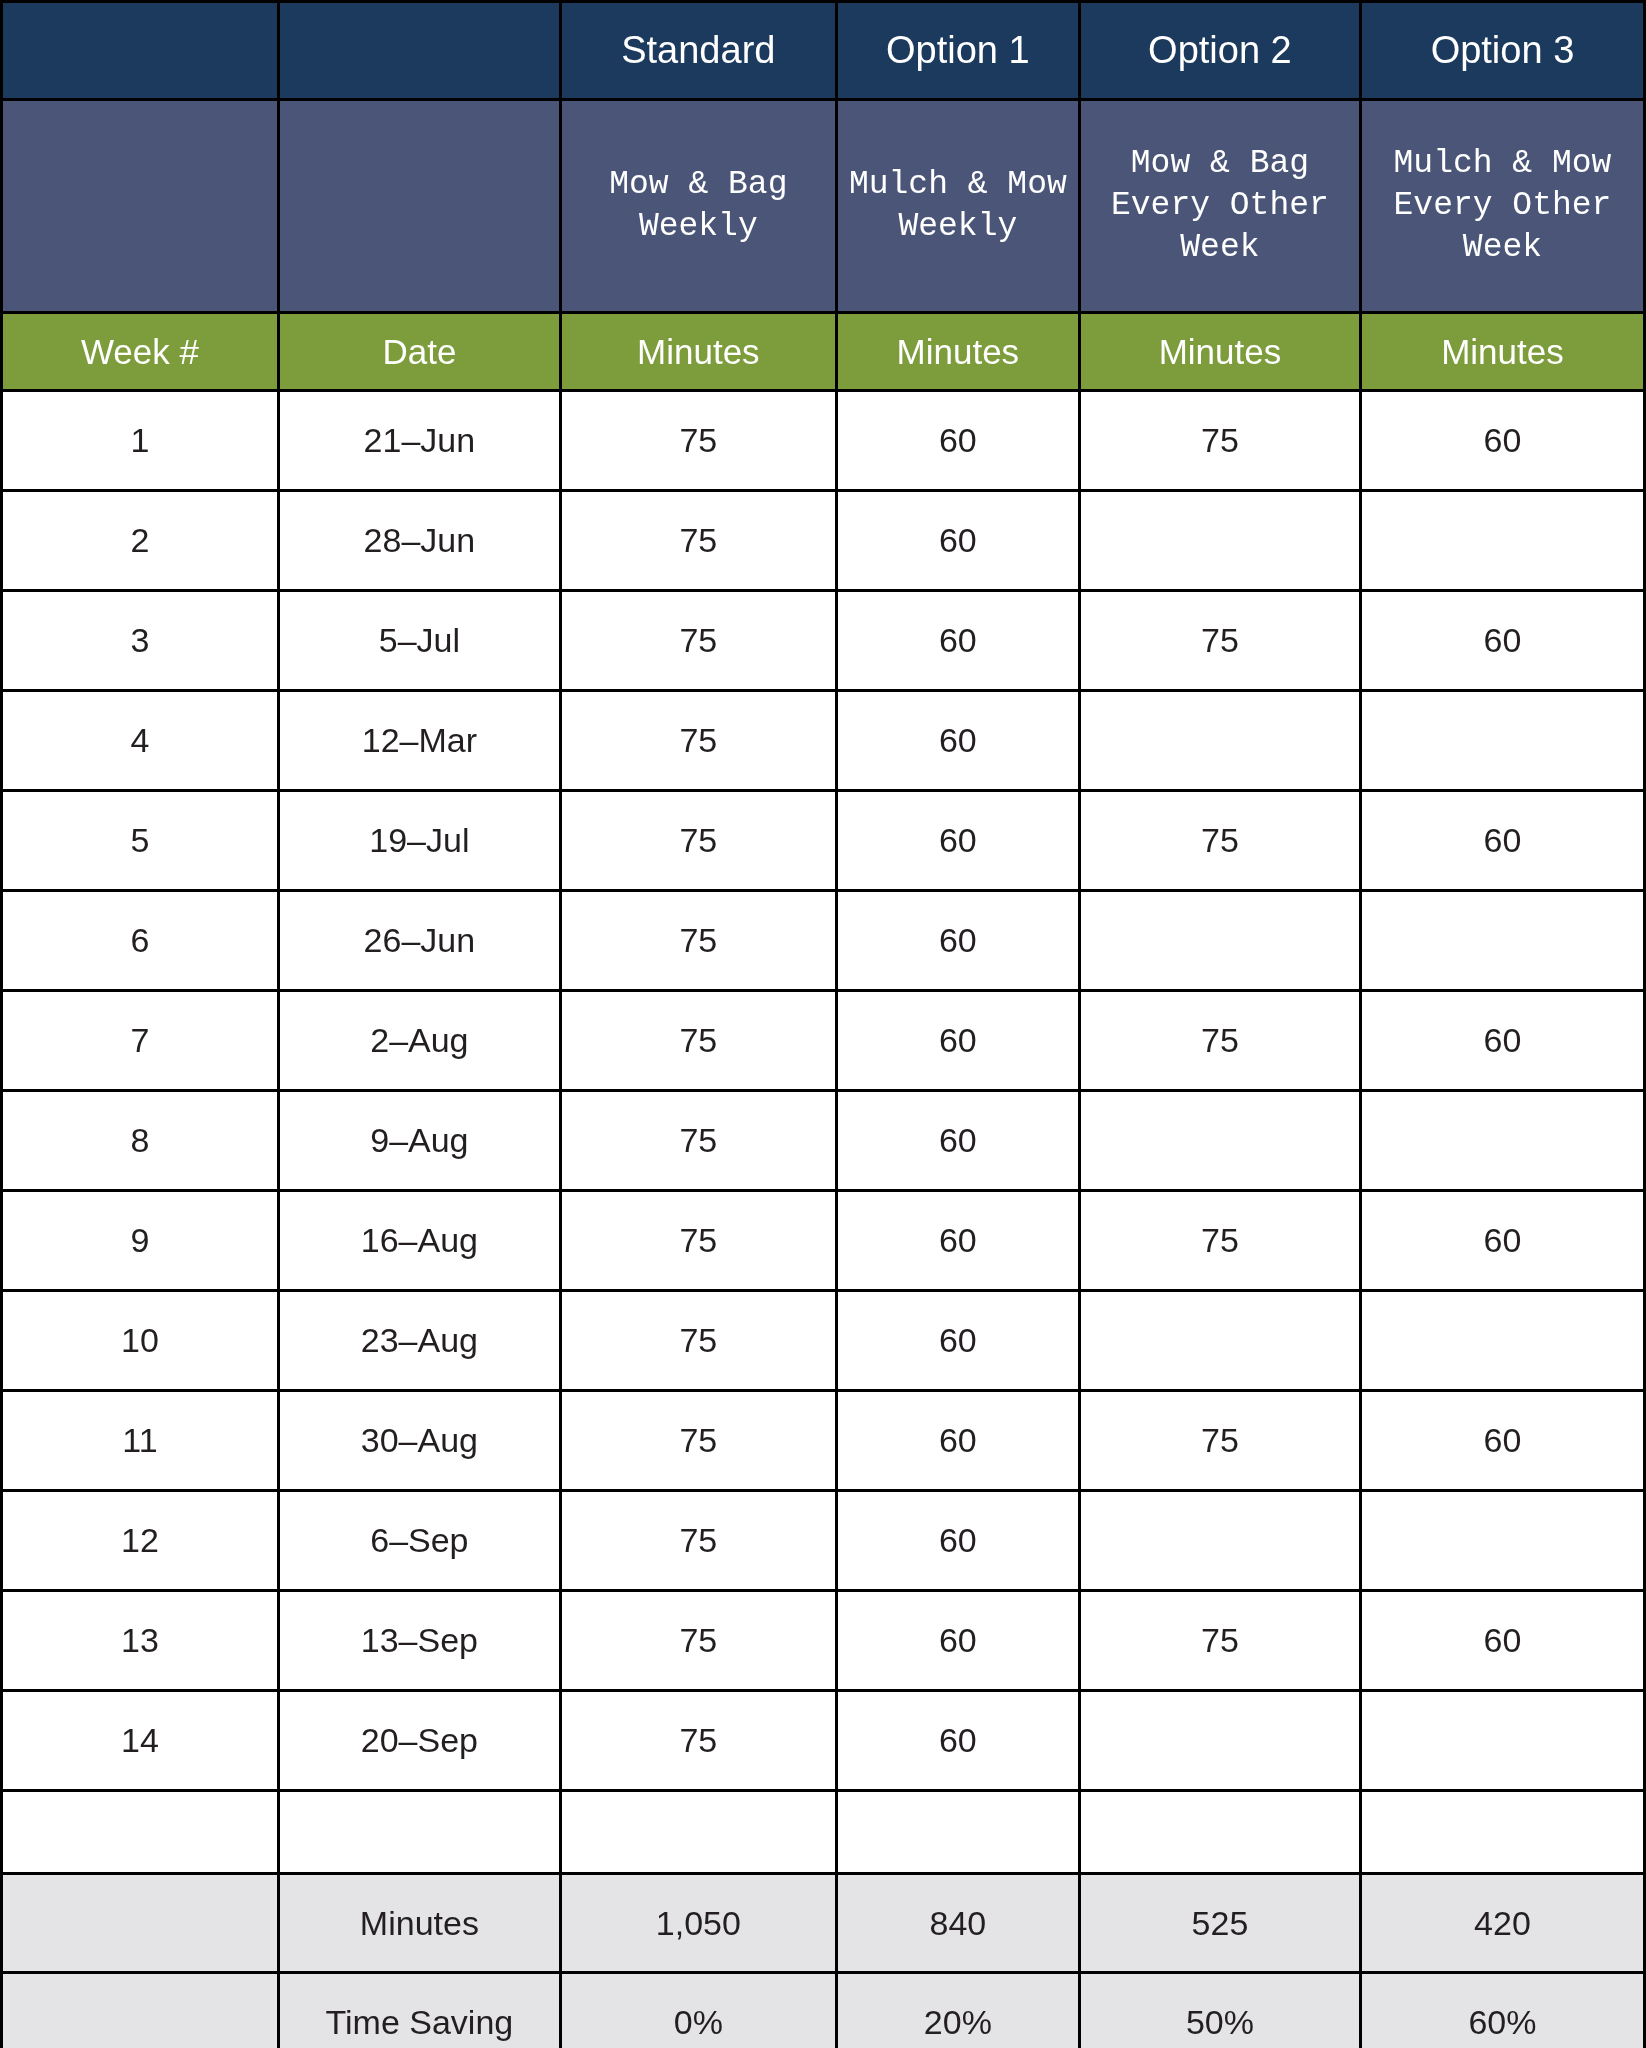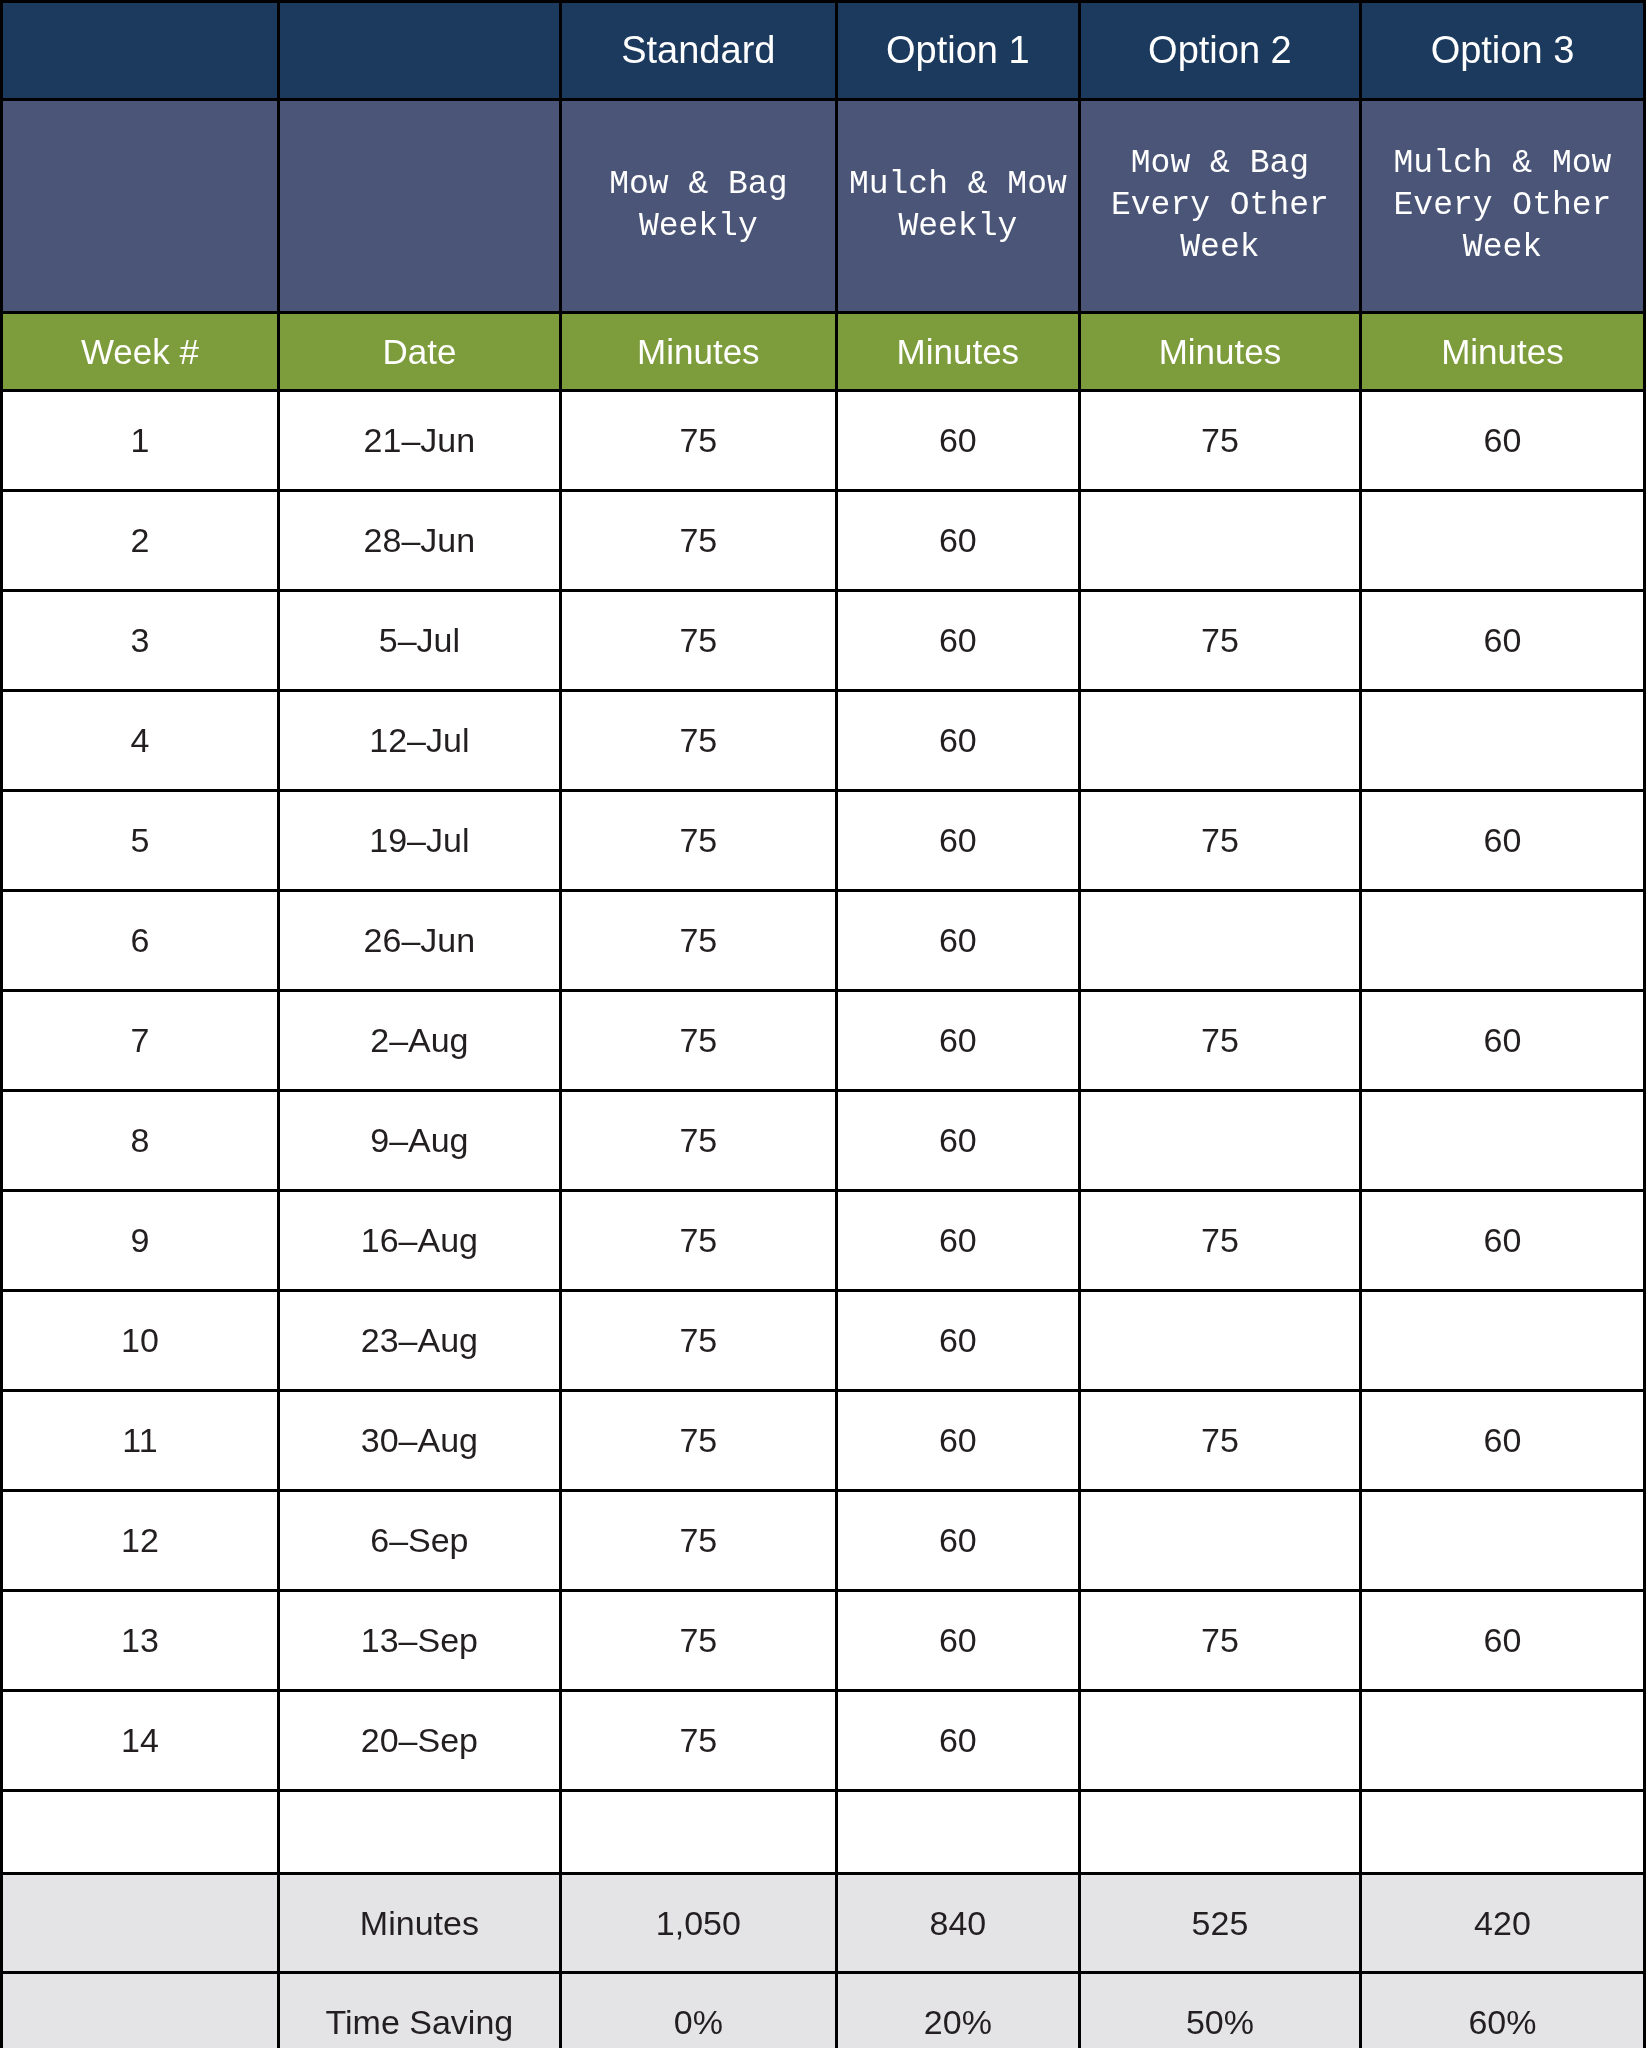--- a/index.html
+++ b/index.html
@@ -153,21 +153,21 @@
       <tr class="data-row">
         <td>3</td>
         <td class="nowrap">5–Jul</td>
         <td>75</td>
         <td>60</td>
         <td>75</td>
         <td>60</td>
       </tr>
       <tr class="data-row">
         <td>4</td>
-        <td class="nowrap">12–Jul</td>
+        <td class="nowrap">12–Mar</td>
         <td>75</td>
         <td>60</td>
         <td></td>
         <td></td>
       </tr>
       <tr class="data-row">
         <td>5</td>
         <td class="nowrap">19–Jul</td>
         <td>75</td>
         <td>60</td>

